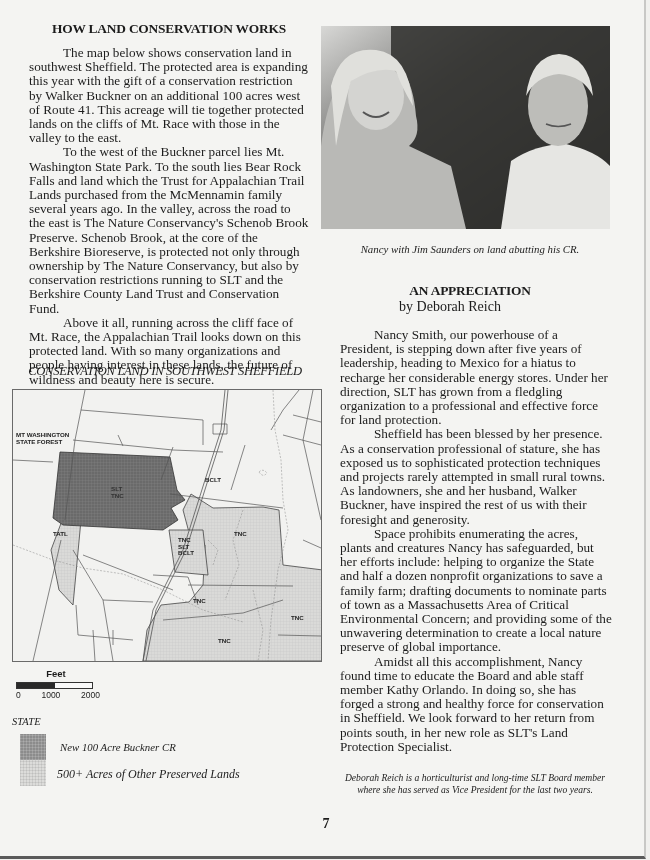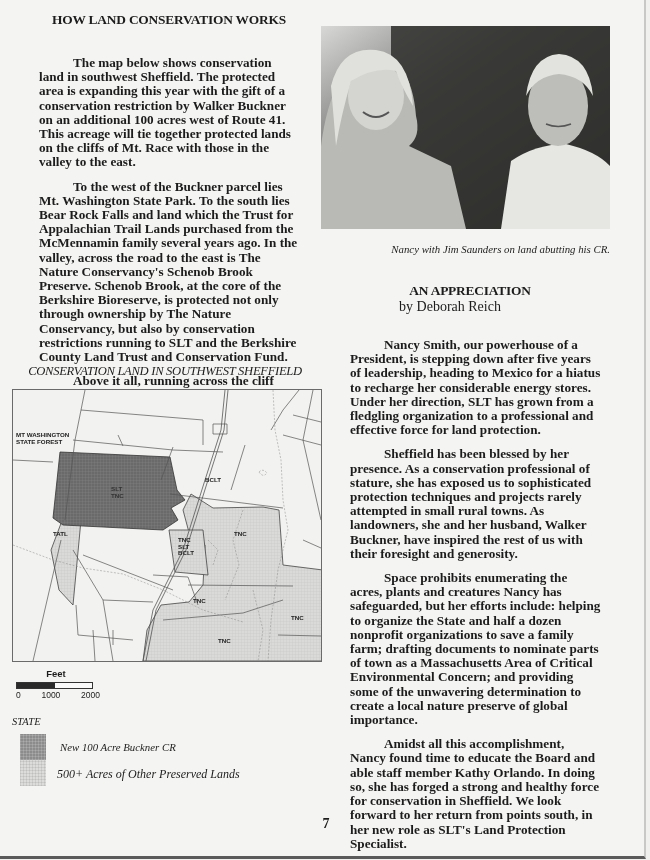--- a/index.html
+++ b/index.html
@@ -17,24 +17,24 @@
     border-bottom: 3px solid #5a5a5a;
   }
   .abs { position: absolute; }
   .heading {
     font-weight: bold; font-size: 13.4px; letter-spacing: -0.2px;
     text-align: center;
   }
   .body-text {
     font-size: 13.2px; line-height: 14.2px;
   }
-  .body-text p { margin: 10px; text-indent: 34px; font-weight: bold; }
+  .body-text p { margin: 0; text-indent: 34px; }
 
   #left-col { left: 29px; top: 46px; width: 280px; }
-  #left-heading { left: 29px; top: 12px; width: 280px; font-family: Liberation Serif, serif; }
+  #left-heading { left: 29px; top: 21px; width: 280px; font-family: Liberation Serif, serif; }
   #map-title { left: 20px; top: 364px; width: 290px; text-align: center; font-style: italic; font-size: 12.6px; letter-spacing: -0.3px; }
 
   #map-frame {
     left: 12px; top: 389px; width: 308px; height: 271px;
     border: 1px solid #6a6a6a; background: #f2f2f0; overflow: hidden;
   }
   .map-label {
     position: absolute; font-family: "Liberation Sans", sans-serif; font-weight: bold;
     font-size: 6.2px; line-height: 6.6px; color: #222;
   }
@@ -57,21 +57,21 @@
     background-image: repeating-linear-gradient(0deg, rgba(0,0,0,0.07) 0 1px, transparent 1px 3px),
                       repeating-linear-gradient(90deg, rgba(0,0,0,0.07) 0 1px, transparent 1px 3px); }
   .legend-text { position: absolute; font-style: italic; font-size: 10.8px; }
   #legend-text-1 { left: 60px; top: 741px; text-align: right; }
   #legend-text-2 { left: 57px; top: 767px; font-size: 12px; }
 
   #photo {
     left: 321px; top: 26px; width: 289px; height: 203px;
     background: #3a3a38; overflow: hidden;
   }
-  #photo-caption { left: 330px; top: 243px; width: 280px; text-align: right; font-style: italic; font-size: 10.8px; }
+  #photo-caption { left: 330px; top: 243px; width: 280px; text-align: center; font-style: italic; font-size: 10.8px; }
 
   #right-heading { left: 340px; top: 283px; width: 260px; }
   #byline { left: 320px; top: 299px; width: 260px; text-align: center; font-size: 14px; }
   #right-col { left: 340px; top: 328px; width: 272px; }
   #bio { left: 330px; top: 772px; width: 290px; text-align: center; font-style: italic; font-size: 9.6px; line-height: 12px; }
   #page-number { left: 318px; top: 816px; width: 16px; text-align: center; font-size: 14px; font-weight: bold; }
 </style>
 </head>
 <body>
 
@@ -213,15 +213,19 @@
   <div id="photo-caption" class="abs">Nancy with Jim Saunders on land abutting his CR.</div>
 
   <div id="right-heading" class="abs heading">AN APPRECIATION</div>
   <div id="byline" class="abs">by Deborah Reich</div>
   <div id="right-col" class="abs body-text">
     <p>Nancy Smith, our powerhouse of a President, is stepping down after five years of leadership, heading to Mexico for a hiatus to recharge  her  considerable energy stores.  Under her direction, SLT has grown from a fledgling organization to a professional and effective force for land protection.</p>
     <p>Sheffield has been blessed by her presence.  As a conservation professional of stature, she has exposed us to sophisticated protection techniques and projects rarely attempted in small rural towns.  As landowners, she and her husband, Walker Buckner, have inspired the rest of us with their foresight and generosity.</p>
     <p>Space prohibits enumerating the acres, plants and creatures Nancy  has safeguarded, but  her efforts include: helping to organize the State and half a dozen nonprofit organizations to save a family farm; drafting documents to nominate parts of town as a Massachusetts Area of Critical Environmental Concern; and providing some of the unwavering  determination  to create a local  nature preserve of global importance.</p>
     <p>Amidst all this accomplishment, Nancy found time to educate the Board and able staff member Kathy Orlando.  In doing so, she has  forged a strong and healthy force for conservation in Sheffield.  We look forward to her return from points south, in her new role as SLT's Land Protection Specialist.</p>
   </div>
+  <div id="bio" class="abs">
+    <div>Deborah Reich is a horticulturist and long-time SLT Board member</div>
+    <div>where she has served as Vice President for the last two years.</div>
+  </div>
 
   <div id="page-number" class="abs">7</div>
 </div>
 
 </body></html>

